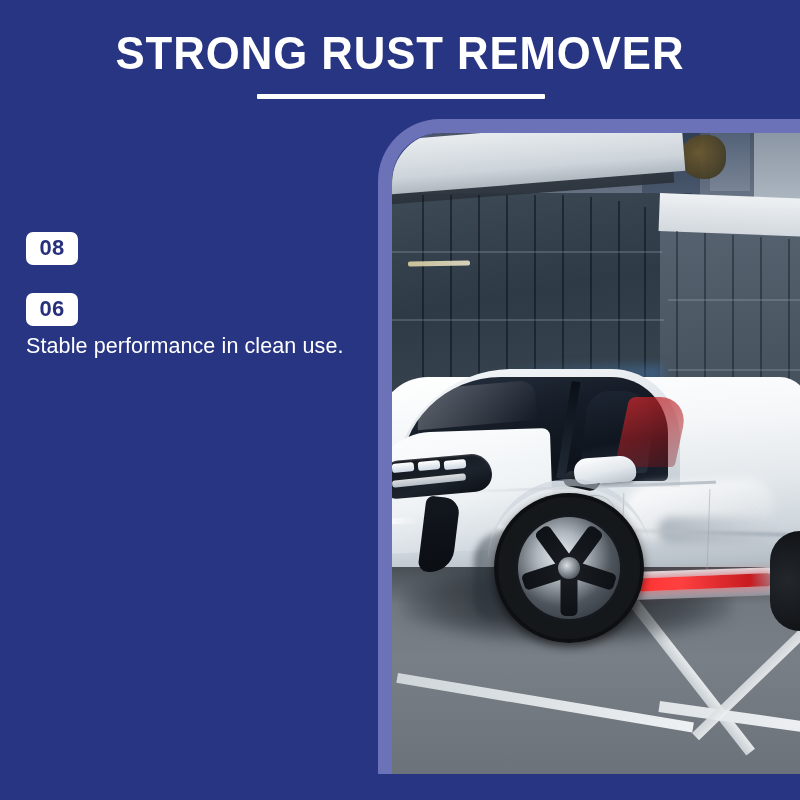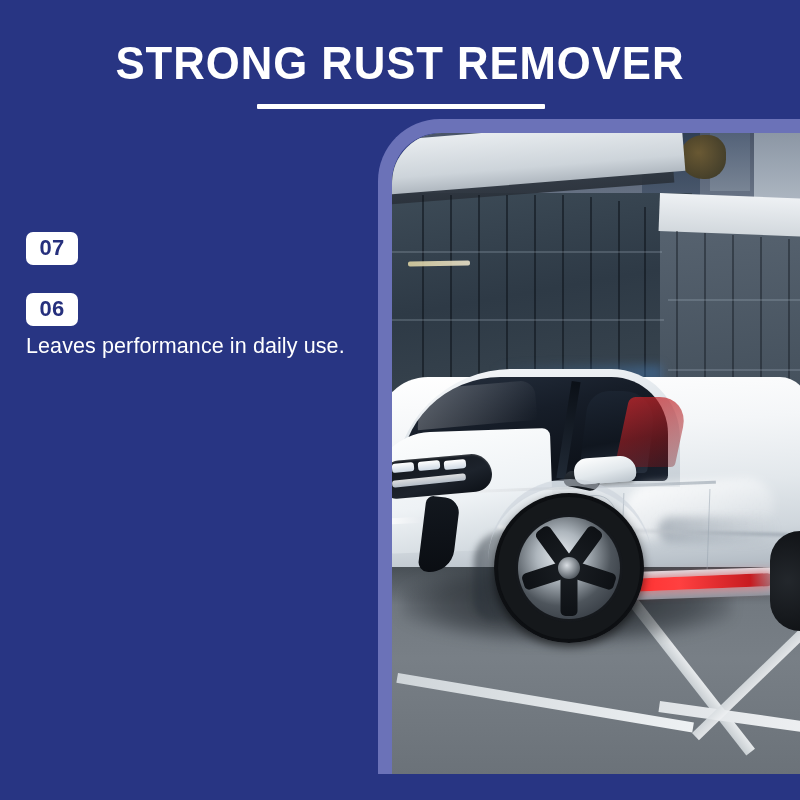--- a/index.html
+++ b/index.html
@@ -5,21 +5,21 @@
   html,body{margin:0;padding:0;}
   body{
     width:800px;height:800px;overflow:hidden;
     background:#283583;
     font-family:"Liberation Sans","DejaVu Sans",sans-serif;
     position:relative;
   }
   .canvas{position:absolute;inset:0;width:800px;height:800px;overflow:hidden;}
 
   
-  .header{position:absolute;left:0;top:10px;width:800px;height:119px;}
+  .header{position:absolute;left:0;top:0;width:800px;height:119px;}
   .title{
     position:absolute;left:0;top:25px;width:800px;
     text-align:center;color:#ffffff;
     font-size:47px;line-height:56px;font-weight:700;
     letter-spacing:1.0px;
     transform:scaleX(0.93);transform-origin:center top;
     white-space:nowrap;
   }
   .title-divider{
     position:absolute;left:257px;top:94px;width:288px;height:5px;
@@ -333,26 +333,26 @@
   <div class="header">
     <div class="title">STRONG RUST REMOVER</div>
     <div class="title-divider"></div>
   </div>
 
   <div class="features">
 
 
 
     <div class="feature">
-      <span class="badge">07</span>
+      <span class="badge">08</span>
     </div>
 
     <div class="feature">
       <span class="badge">06</span>
-      <div class="feature-text">Leaves performance in daily use.</div>
+      <div class="feature-text">Stable performance in clean use.</div>
     </div>
 
   </div>
 
   <div class="photo-wrap">
     <div class="photo">
 
       <div class="ph-layer sky"></div>
       <div class="ph-layer tower-a"></div>
       <div class="ph-layer tower-b"></div>

